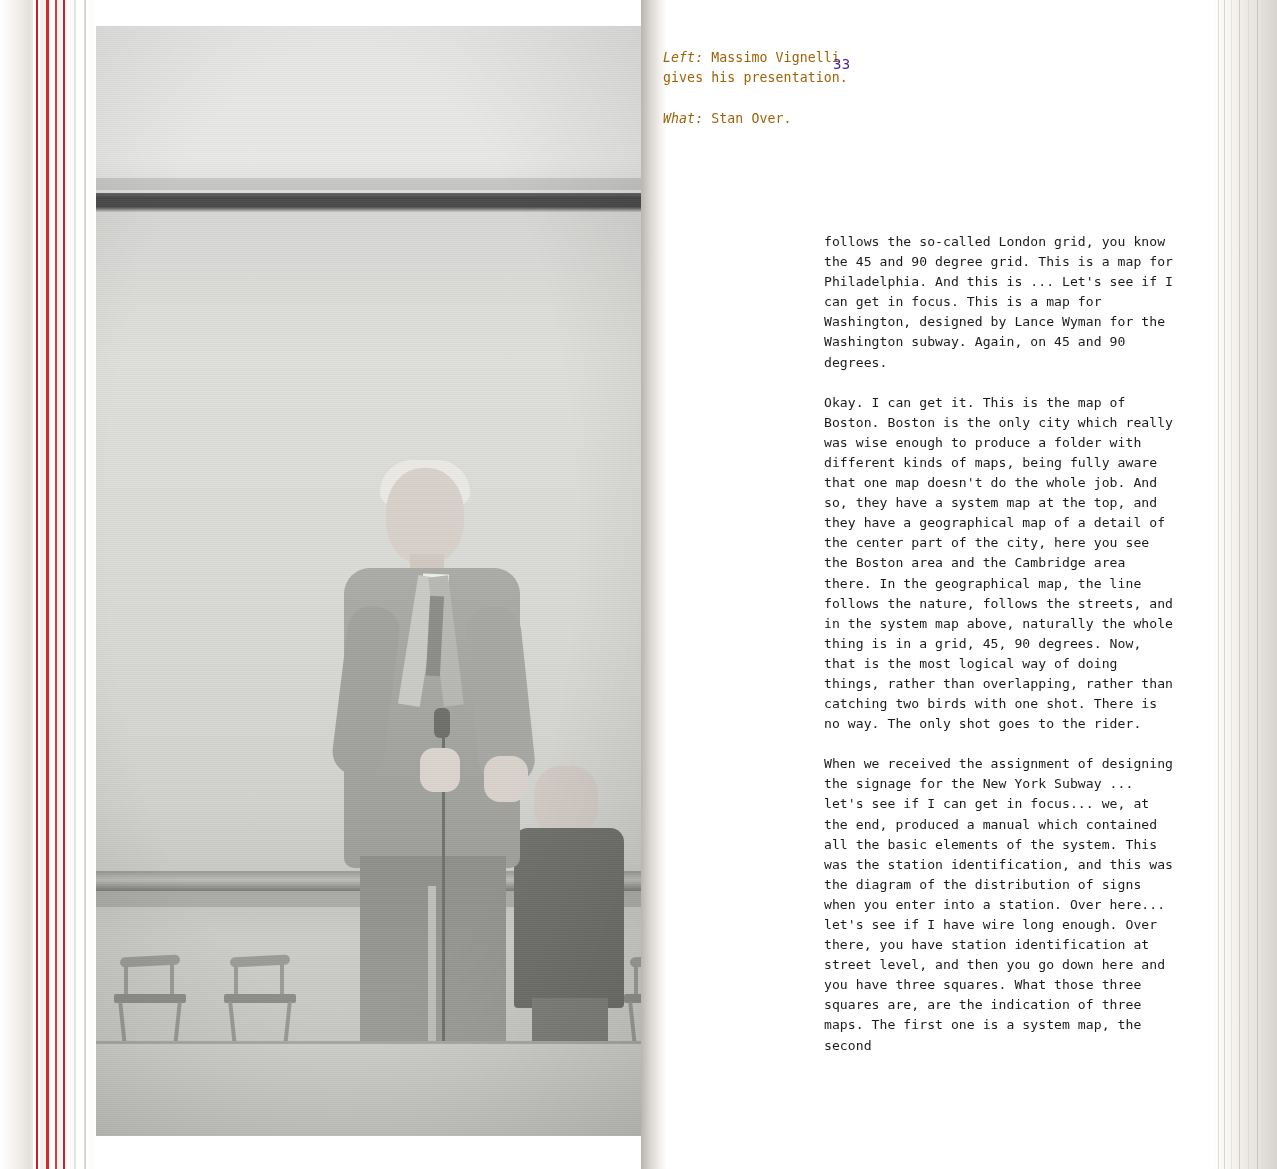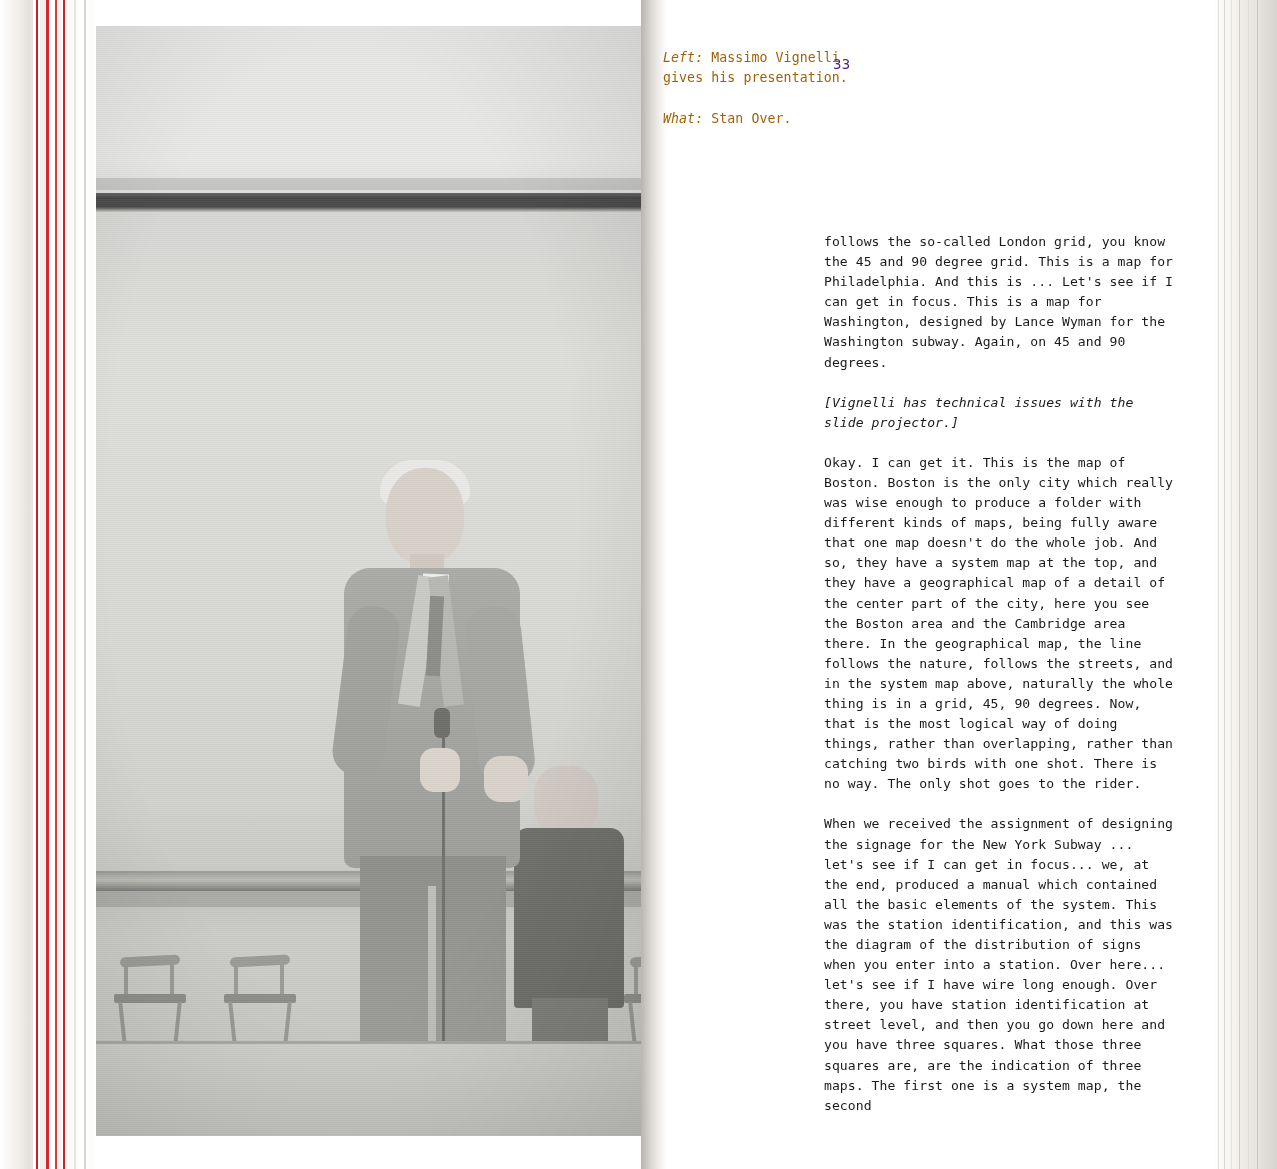--- a/index.html
+++ b/index.html
@@ -456,18 +456,17 @@
     <div class="photo-line">
       <span class="lead">What:</span>
       <span>Stan Over.</span>
     </div>
   </div>
 
   <div class="folio">33</div>
 
   <div class="body-col">
     <p>follows the so-called London grid, you know the 45 and 90 degree grid. This is a map for Philadelphia. And this is ... Let's see if I can get in focus. This is a map for Washington, designed by Lance Wyman for the Washington subway. Again, on 45 and 90 degrees.</p>
-    <p class="stage">[Vignelli has technical issues with the slide projector.]</p>
     <p>Okay. I can get it. This is the map of Boston. Boston is the only city which really was wise enough to produce a folder with different kinds of maps, being fully aware that one map doesn't do the whole job. And so, they have a system map at the top, and they have a geographical map of a detail of the center part of the city, here you see the Boston area and the Cambridge area there. In the geographical map, the line follows the nature, follows the streets, and in the system map above, naturally the whole thing is in a grid, 45, 90 degrees. Now, that is the most logical way of doing things, rather than overlapping, rather than catching two birds with one shot. There is no way. The only shot goes to the rider.</p>
     <p>When we received the assignment of designing the signage for the New York Subway ... let's see if I can get in focus... we, at the end, produced a manual which contained all the basic elements of the system. This was the station identification, and this was the diagram of the distribution of signs when you enter into a station. Over here... let's see if I have wire long enough. Over there, you have station identification at street level, and then you go down here and you have three squares. What those three squares are, are the indication of three maps. The first one is a system map, the second</p>
   </div>
 
 </div>
 
 </body></html>

